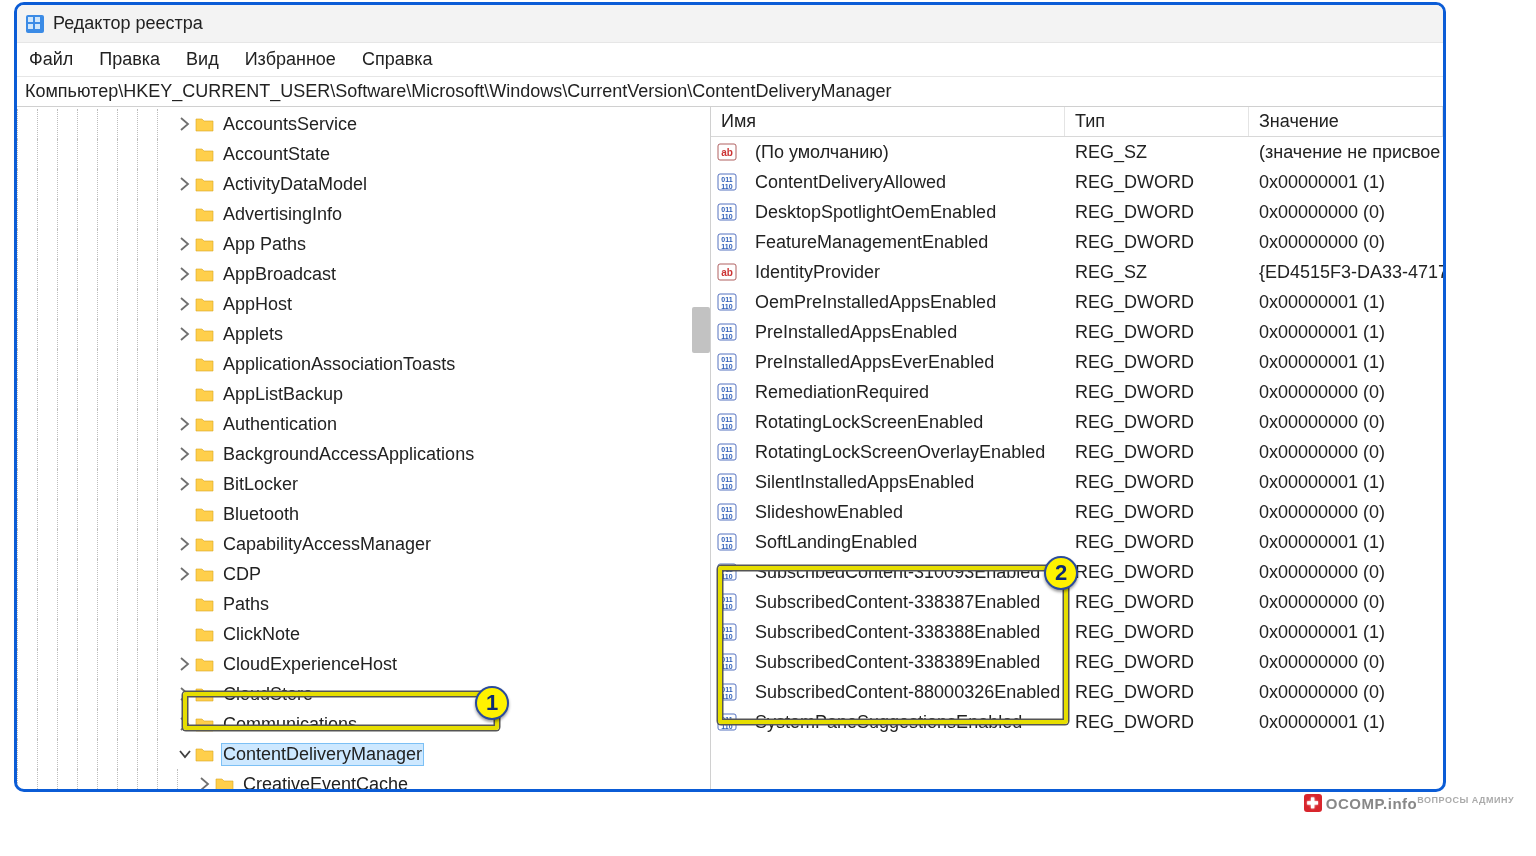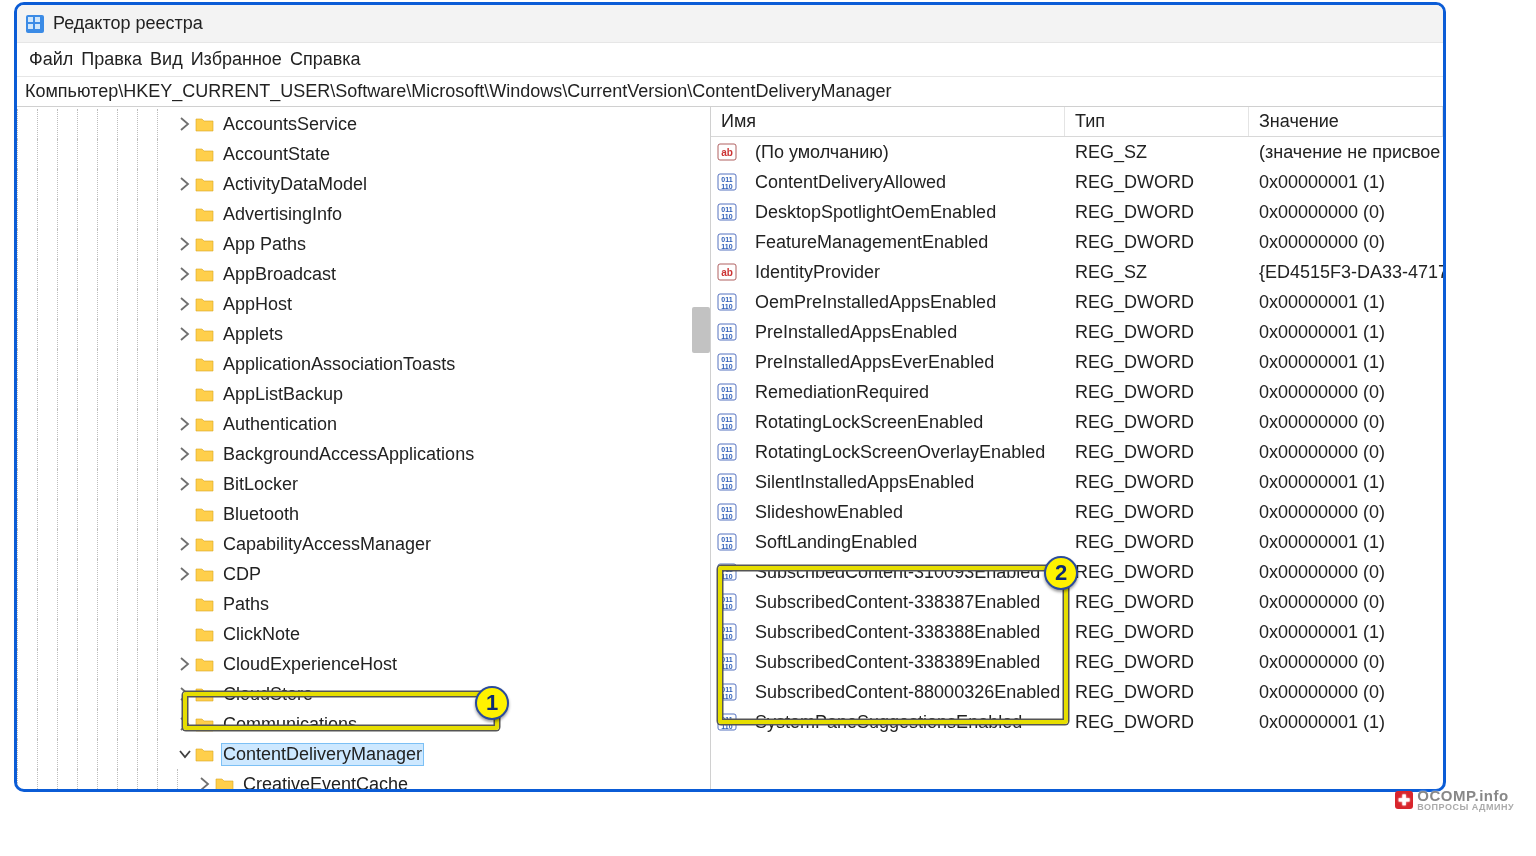--- a/index.html
+++ b/index.html
@@ -33,20 +33,21 @@
     border-bottom: 1px solid #e6e6e6;
     gap: 8px;
   }
   .titlebar .app-icon svg { display:block; }
   .titlebar .app-title { font-size: 18px; }
   
   .menubar {
     display: flex; align-items: center;
     height: 34px;
     padding-left: 8px;
+    gap: 18px;
     font-size: 18px;
     border-bottom: 1px solid #e6e6e6;
   }
   .menubar span { padding: 4px 4px; cursor: default; }
   
   .pathbar {
     height: 30px;
     display: flex; align-items: center;
     padding-left: 8px;
     font-size: 18px;
@@ -901,21 +902,21 @@
     <span>1</span>
   </div>
 
 <div class="callout-box" style="left:718px; top:566px; width:350px; height:158px;"></div>
 <div class="callout-badge" style="left:1044px; top:556px;">
     <span>2</span>
   </div>
 
 <div class="watermark">
   <span class="wm-icon">✚</span>
-  <span style="display:flex;flex-direction:column;line-height:1;">
+  <span style="display:flex;flex-direction:row;line-height:1;">
     <span style="font-size:15px;color:#888;">OCOMP.info</span>
     <span style="font-size:9px;color:#aaa;">ВОПРОСЫ АДМИНУ</span>
   </span>
 </div>
 
 <svg width="0" height="0" style="position:absolute">
   <defs>
     <g id="ico-folder">
       <path d="M1 3 h6 l2 2 h9 v10 H1 z" fill="#ffcf4b" stroke="#d9a420" stroke-width=".6"></path>
     </g>

